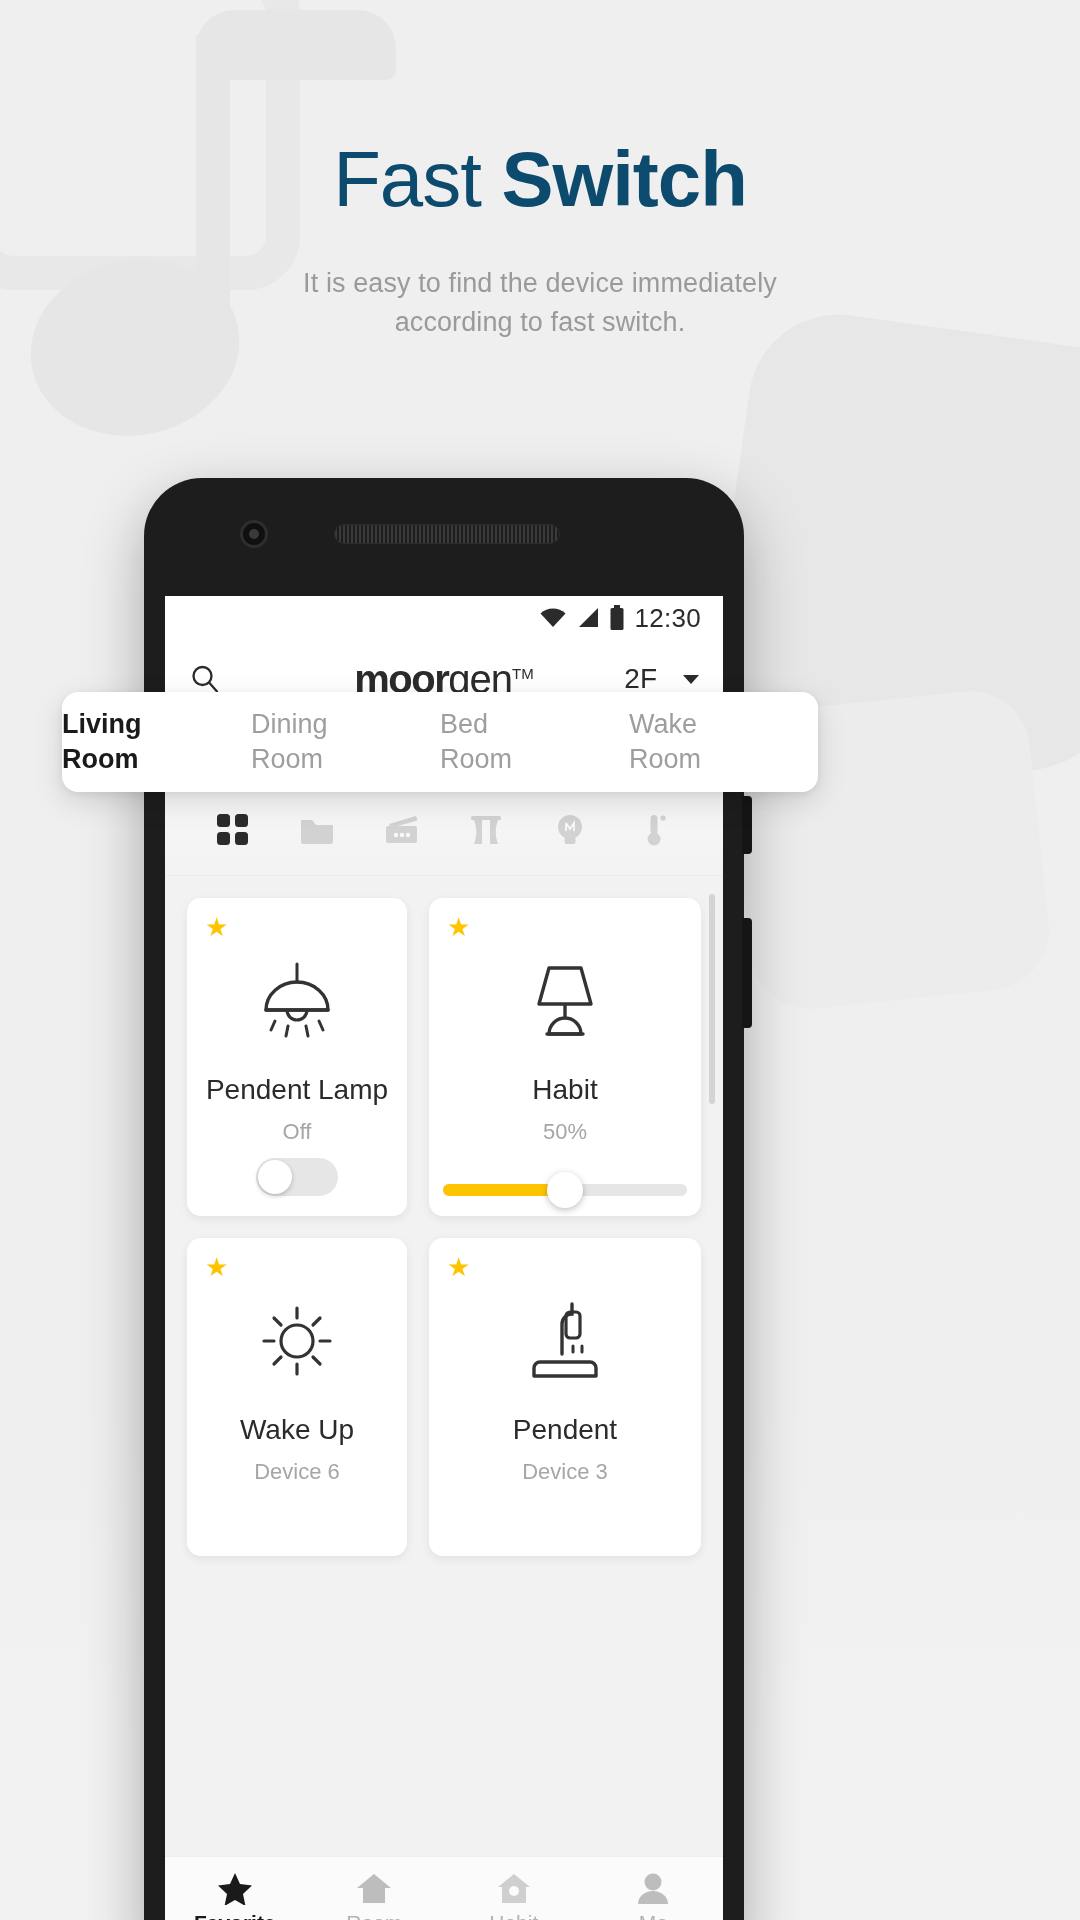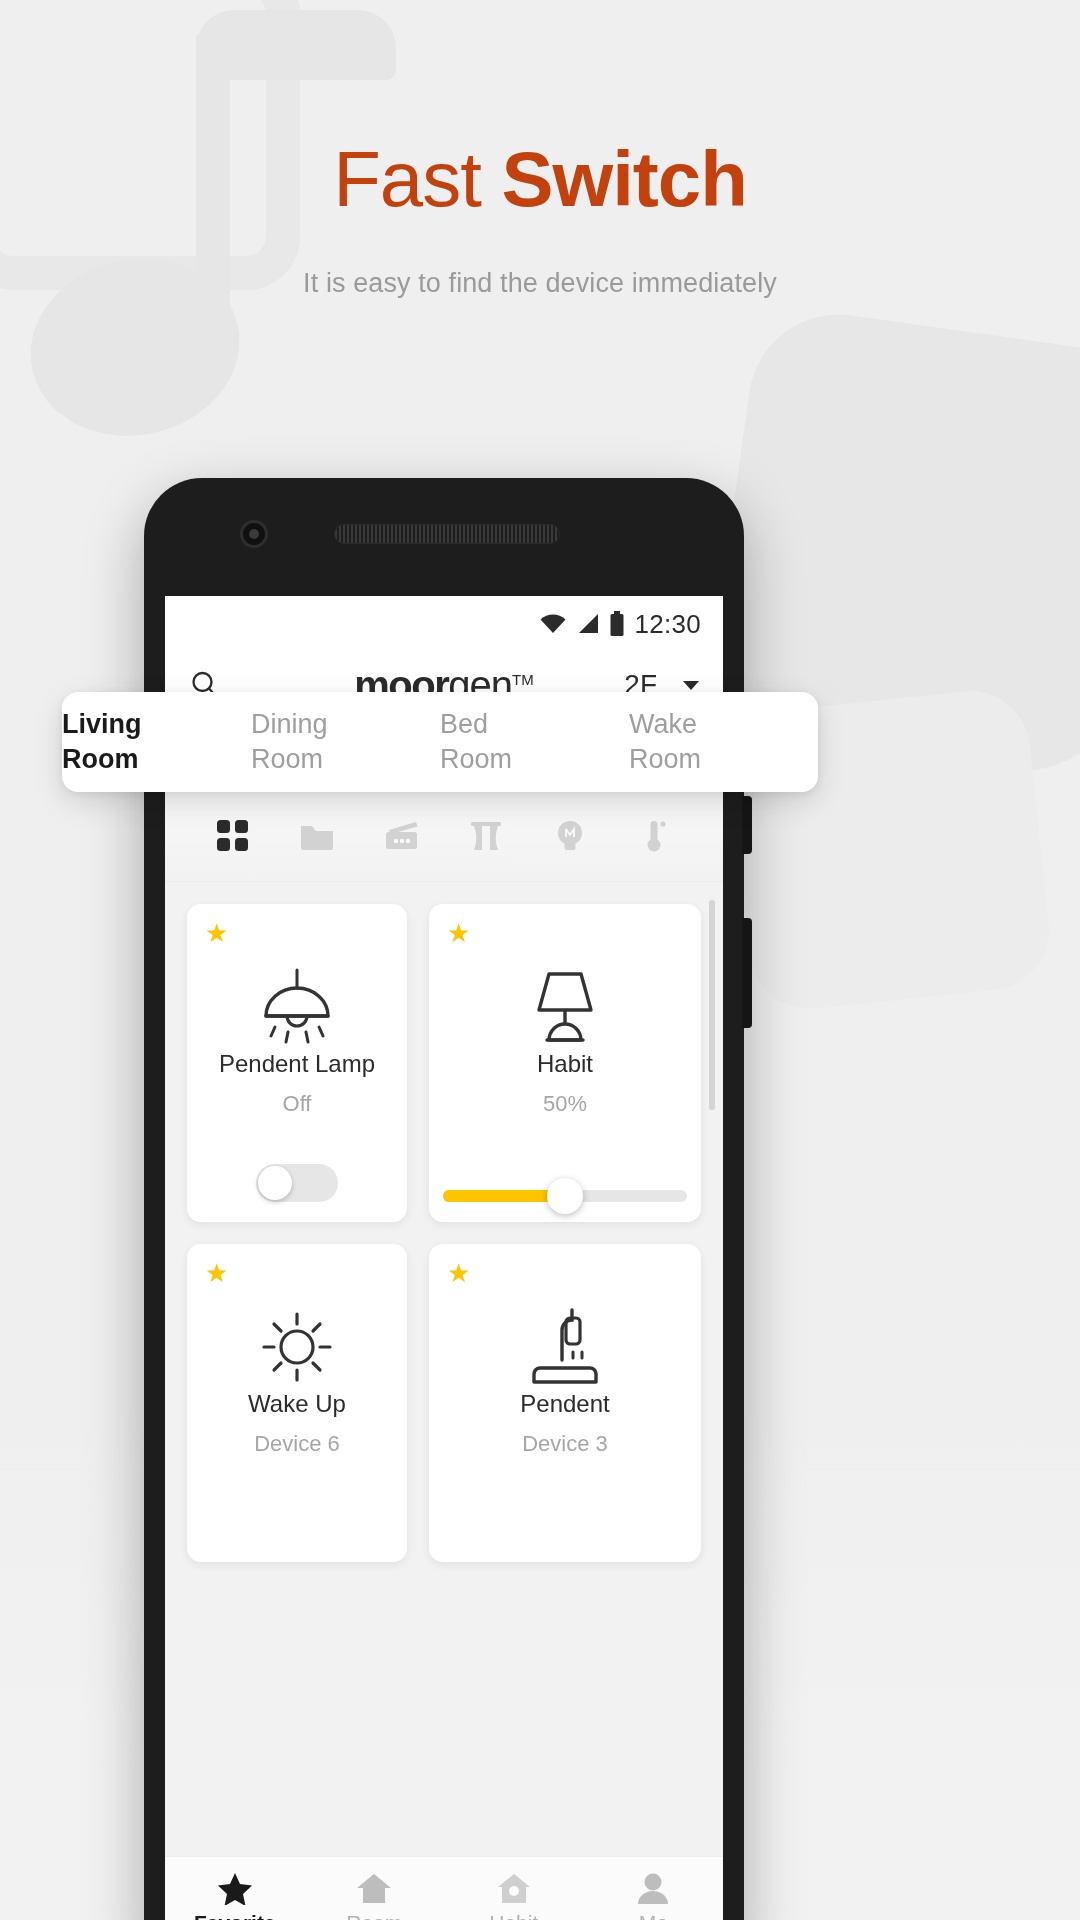--- a/index.html
+++ b/index.html
@@ -51,21 +51,21 @@
     position: absolute; left: 0; right: 0; bottom: 0; height: 520px;
     background: linear-gradient(to bottom, rgba(239,239,239,0) 0%, #f2f2f2 70%);
   }
 
   
   .headline-wrap {
     position: absolute; left: 0; right: 0; top: 140px;
     text-align: center; z-index: 5;
   }
   .headline {
-    font-size: 78px; line-height: 1.0; color: #c2410c; letter-spacing: -1px;
+    font-size: 78px; line-height: 1.0; color: #0c4a6e; letter-spacing: -1px;
   }
   .headline .light { font-weight: 300; }
   .headline .bold  { font-weight: 700; }
   .subtitle {
     margin-top: 46px;
     font-size: 27px; line-height: 1.45; font-weight: 400;
     color: #9a9a9a; letter-spacing: 0.1px;
   }
 
   
@@ -103,21 +103,21 @@
     position: absolute; left: 21px; top: 118px;
     width: 558px; height: 1352px;
     background: #ffffff;
     overflow: hidden;
   }
 
   
   .statusbar {
     height: 44px; background: #ffffff;
     display: flex; align-items: center; justify-content: flex-end;
-    padding: 0 22px; gap: 9px; margin-top: 6px;
+    padding: 0 22px; gap: 9px;
   }
   .sb-time { font-size: 26px; font-weight: 500; color: #2b2b2b; letter-spacing: 0.3px; }
   .ic-wifi { width: 28px; height: 22px; }
   .ic-signal { width: 24px; height: 22px; }
   .ic-batt { width: 16px; height: 26px; }
 
   
   .appbar {
     height: 78px; display: flex; align-items: center;
     padding: 0 24px; position: relative; background:#fff;
@@ -176,21 +176,21 @@
   .card {
     background: #fff; border-radius: 14px;
     box-shadow: 0 3px 10px rgba(0,0,0,0.07);
     padding: 18px 14px 20px 14px;
     position: relative;
     height: 318px;
     display: flex; flex-direction: column; align-items: center;
   }
   .star { position: absolute; left: 18px; top: 16px; font-size: 26px; color: #FFC400; line-height: 1; }
   .dev-icon { margin-top: 42px; height: 86px; display: flex; align-items: center; justify-content: center; }
-  .dev-name { font-size: 24px; color: #2b2b2b; font-weight: 400; text-align:center; }
+  .dev-name { margin-top: 30px; font-size: 28px; color: #2b2b2b; font-weight: 400; text-align:center; }
   .dev-state { margin-top: 13px; font-size: 22px; color: #a6a6a6; text-align:center; }
   .ctrl { margin-top: auto; width: 100%; display: flex; justify-content: center; }
 
   .toggle {
     width: 82px; height: 38px; border-radius: 19px;
     background: #e6e6e6; position: relative;
   }
   .toggle .knob {
     position: absolute; left: 2px; top: 2px;
     width: 34px; height: 34px; border-radius: 50%;
@@ -233,20 +233,21 @@
   <div class="bg-blob-right2"></div>
   <div class="bg-bottom-fade"></div>
 </div>
 
 <div class="headline-wrap">
   <div class="headline">
     <span class="light">Fast </span><span class="bold">Switch</span>
   </div>
   <div class="subtitle">
     <div>It is easy to find the device immediately</div>
+    <div>according to fast switch.</div>
   </div>
 </div>
 
 <div class="phone">
   <div class="phone-camera"></div>
   <div class="phone-speaker"></div>
   <div class="phone-btn b1"></div>
   <div class="phone-btn b2"></div>
 
   <div class="screen">

